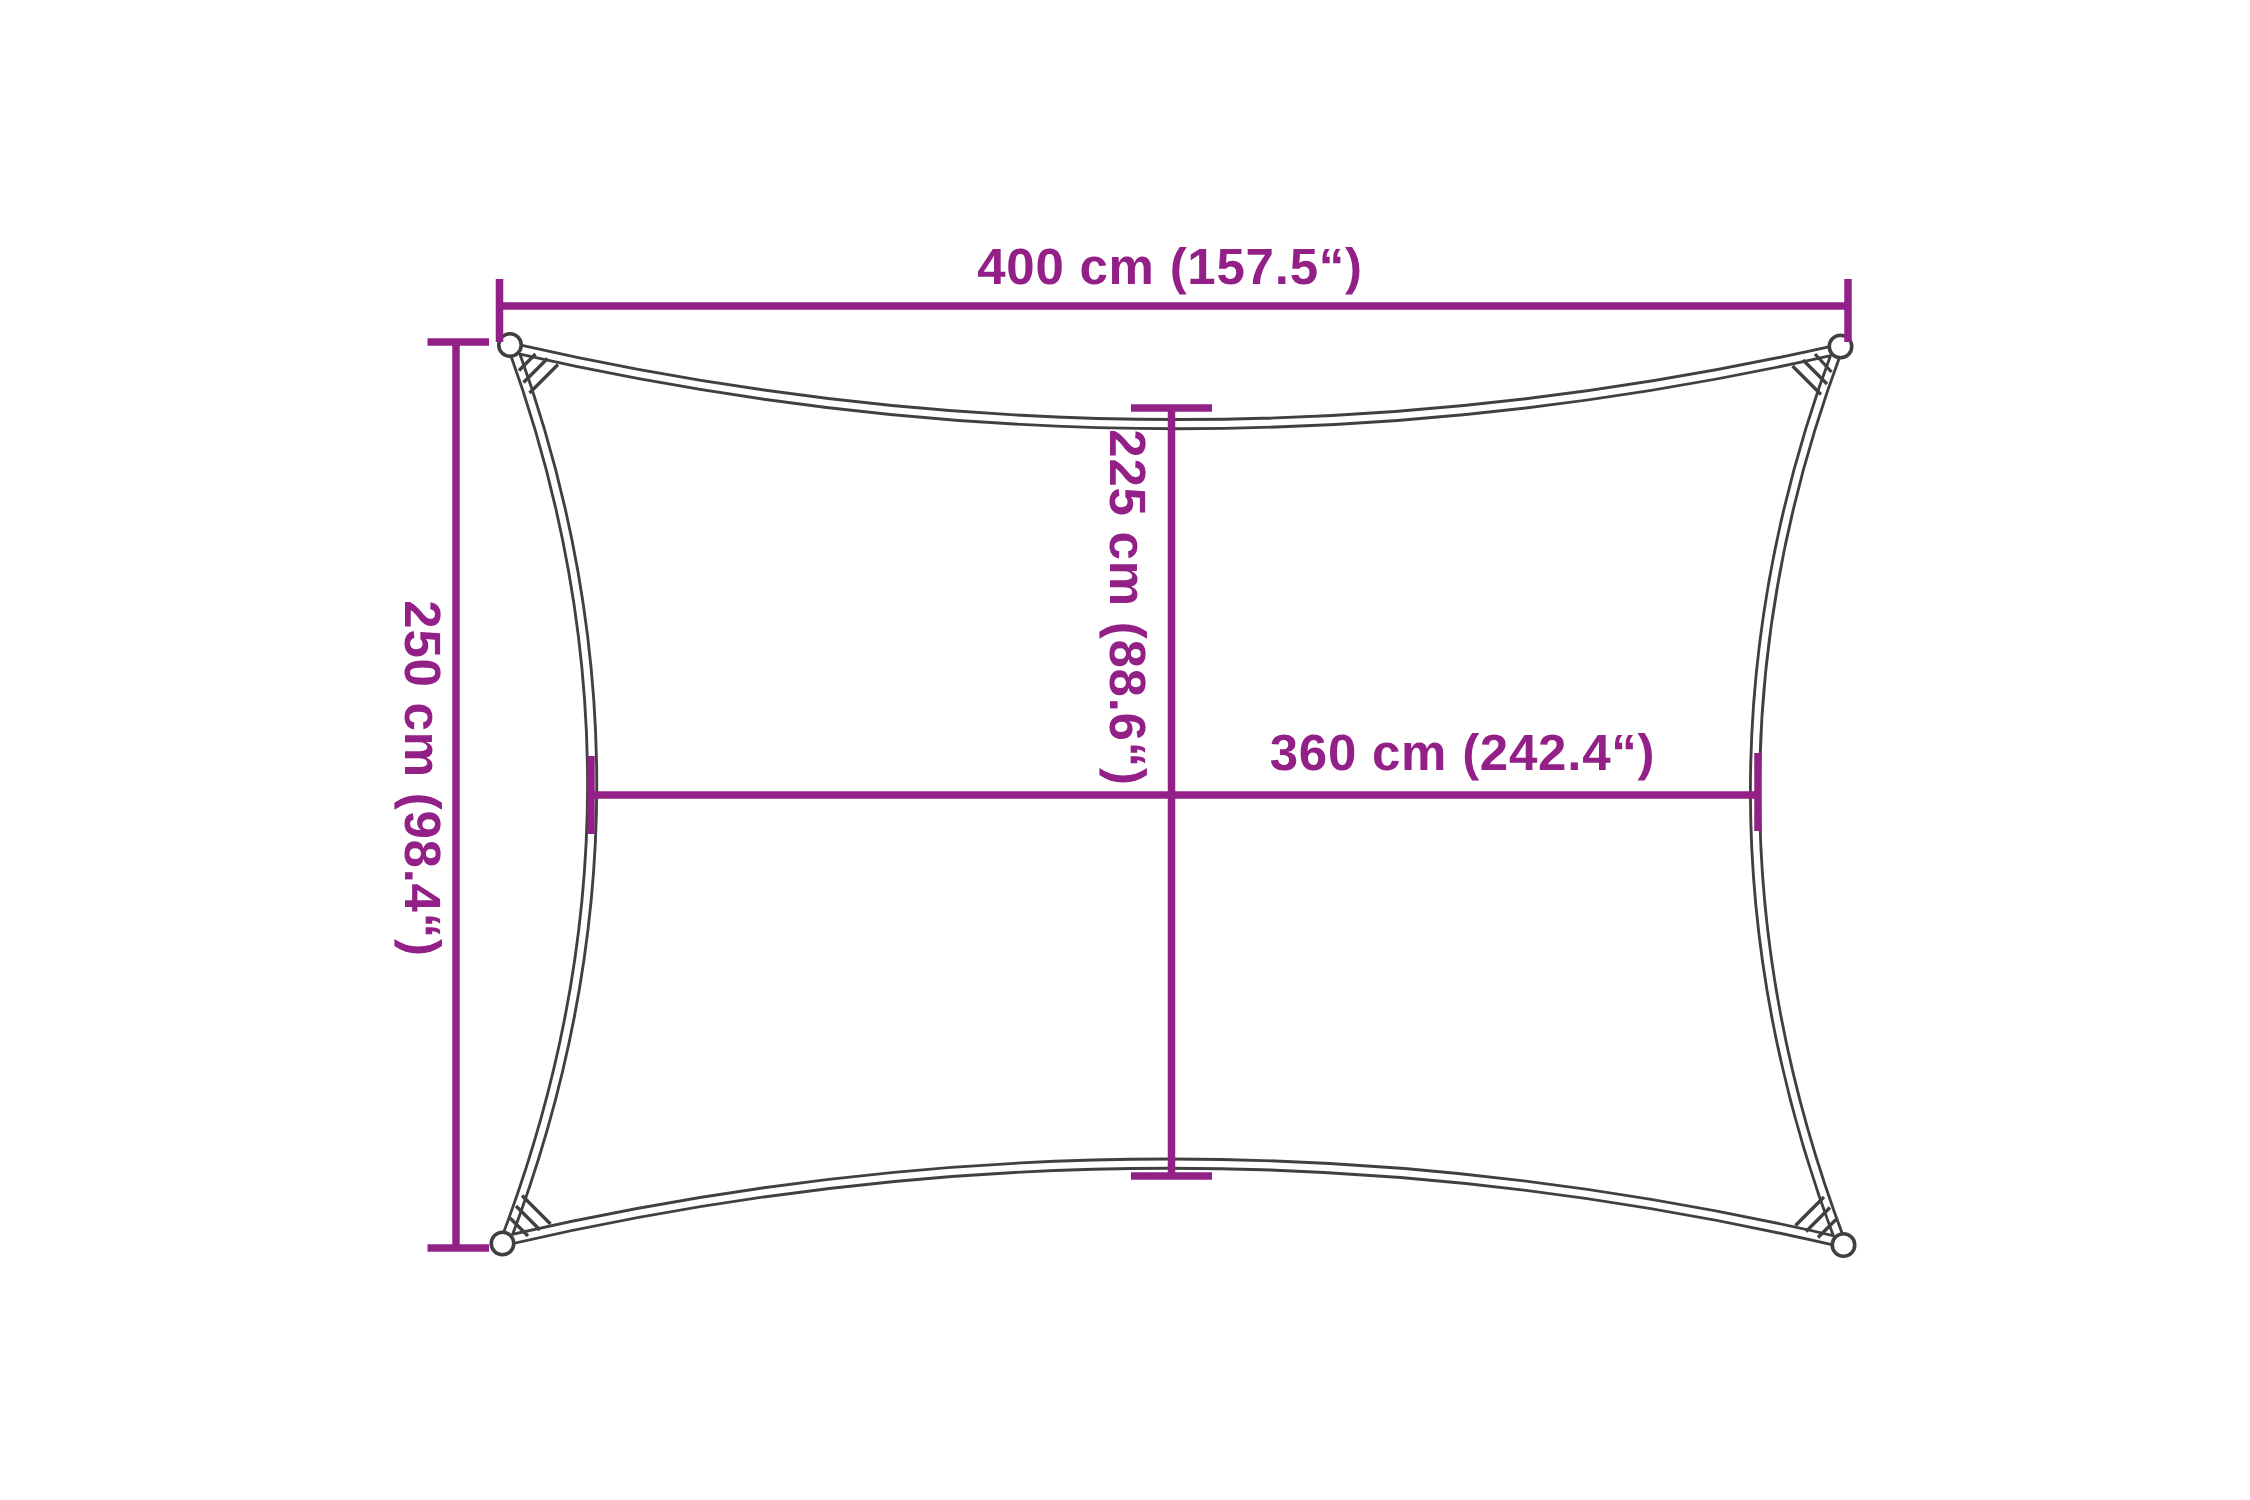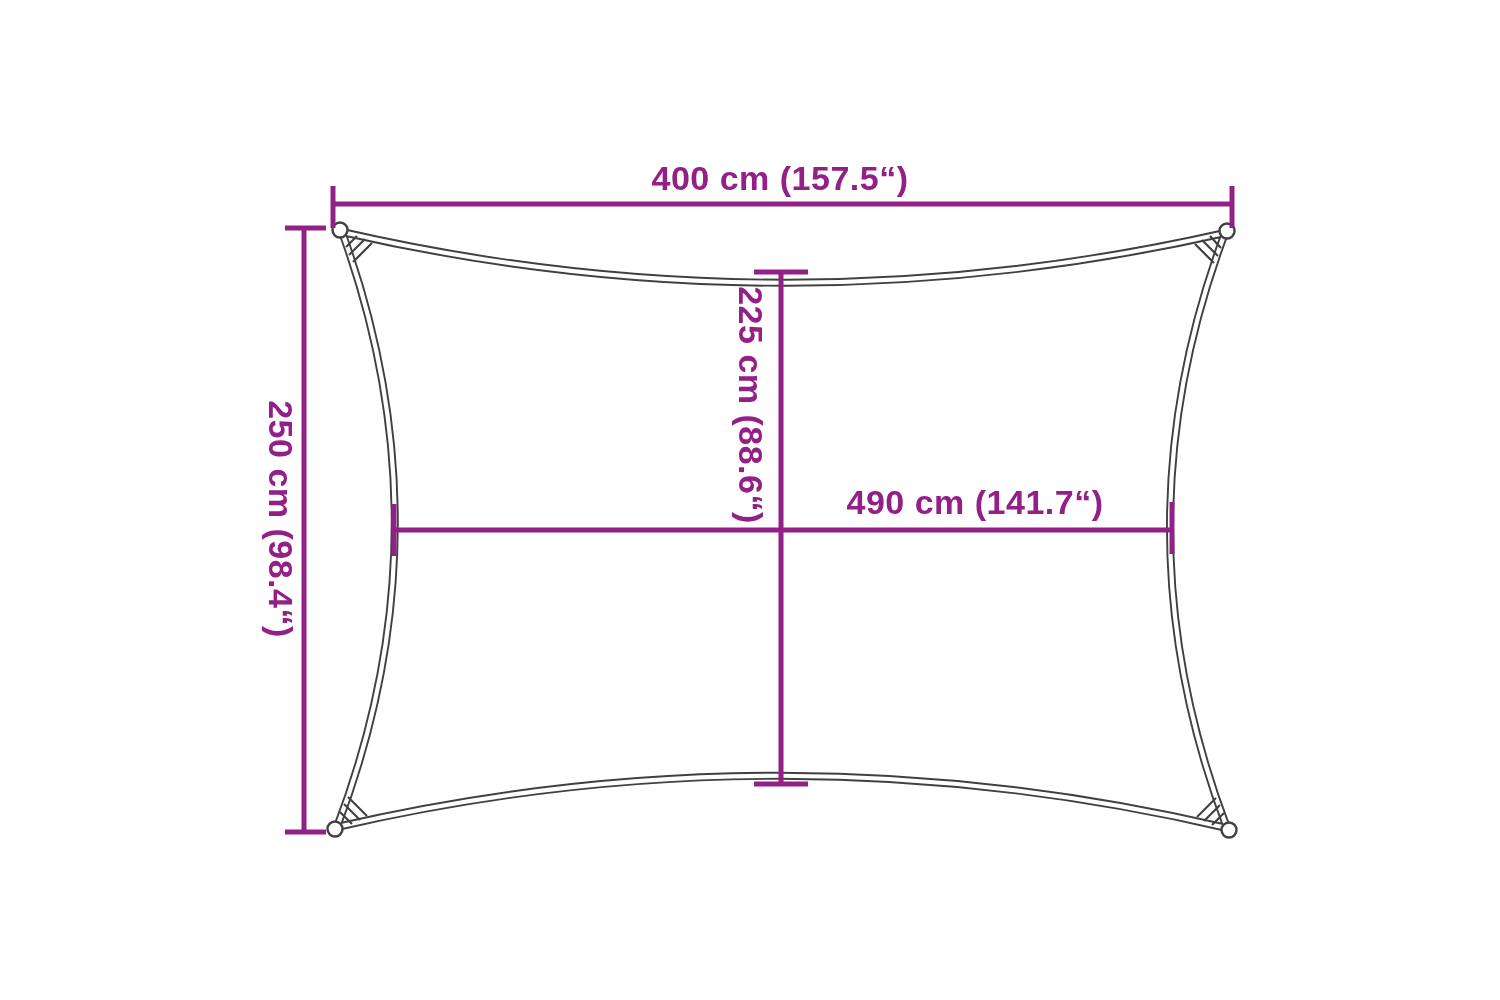--- a/index.html
+++ b/index.html
@@ -99,15 +99,15 @@
       <line class="dim" x1="1172" y1="502" x2="1172" y2="554"></line>
     </g>
   </svg>
 
   <div class="dim-label" style="left:430px; top:158px; width:700px;">400 cm (157.5“)</div>
 
   <div class="dim-label vertical" style="left:121px; top:499px; width:320px;">250 cm (98.4“)</div>
 
   <div class="dim-label vertical" style="left:621px; top:385px; width:260px;">225 cm (88.6“)</div>
 
-  <div class="dim-label" style="left:625px; top:482px; width:700px;">490 cm (141.7“)</div>
+  <div class="dim-label" style="left:625px; top:482px; width:700px;">360 cm (242.4“)</div>
 
 </div>
 
 </body></html>

